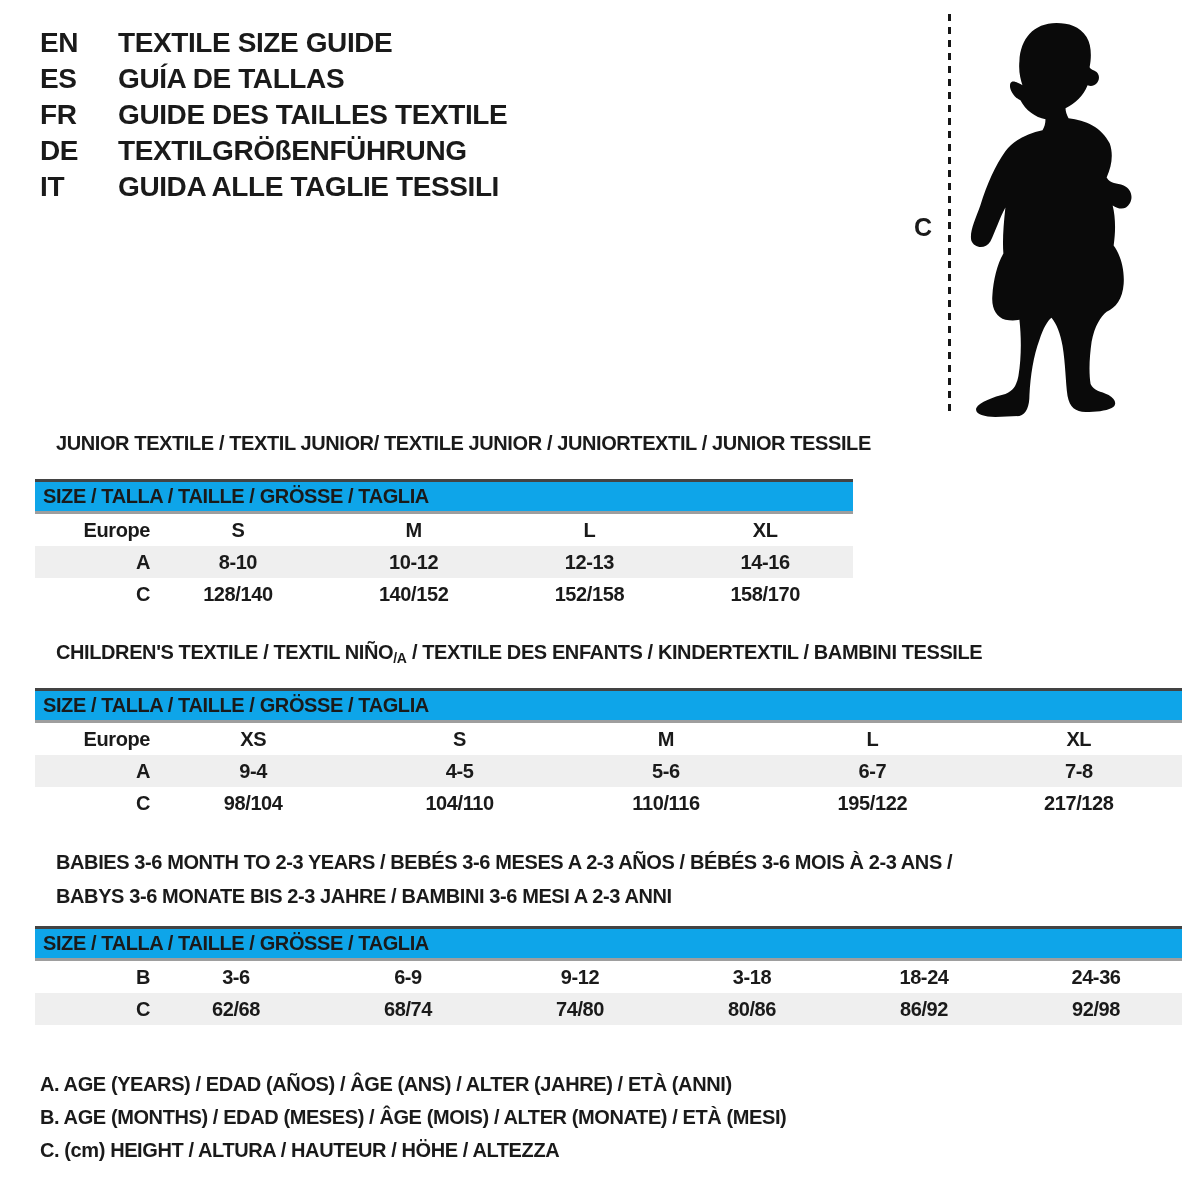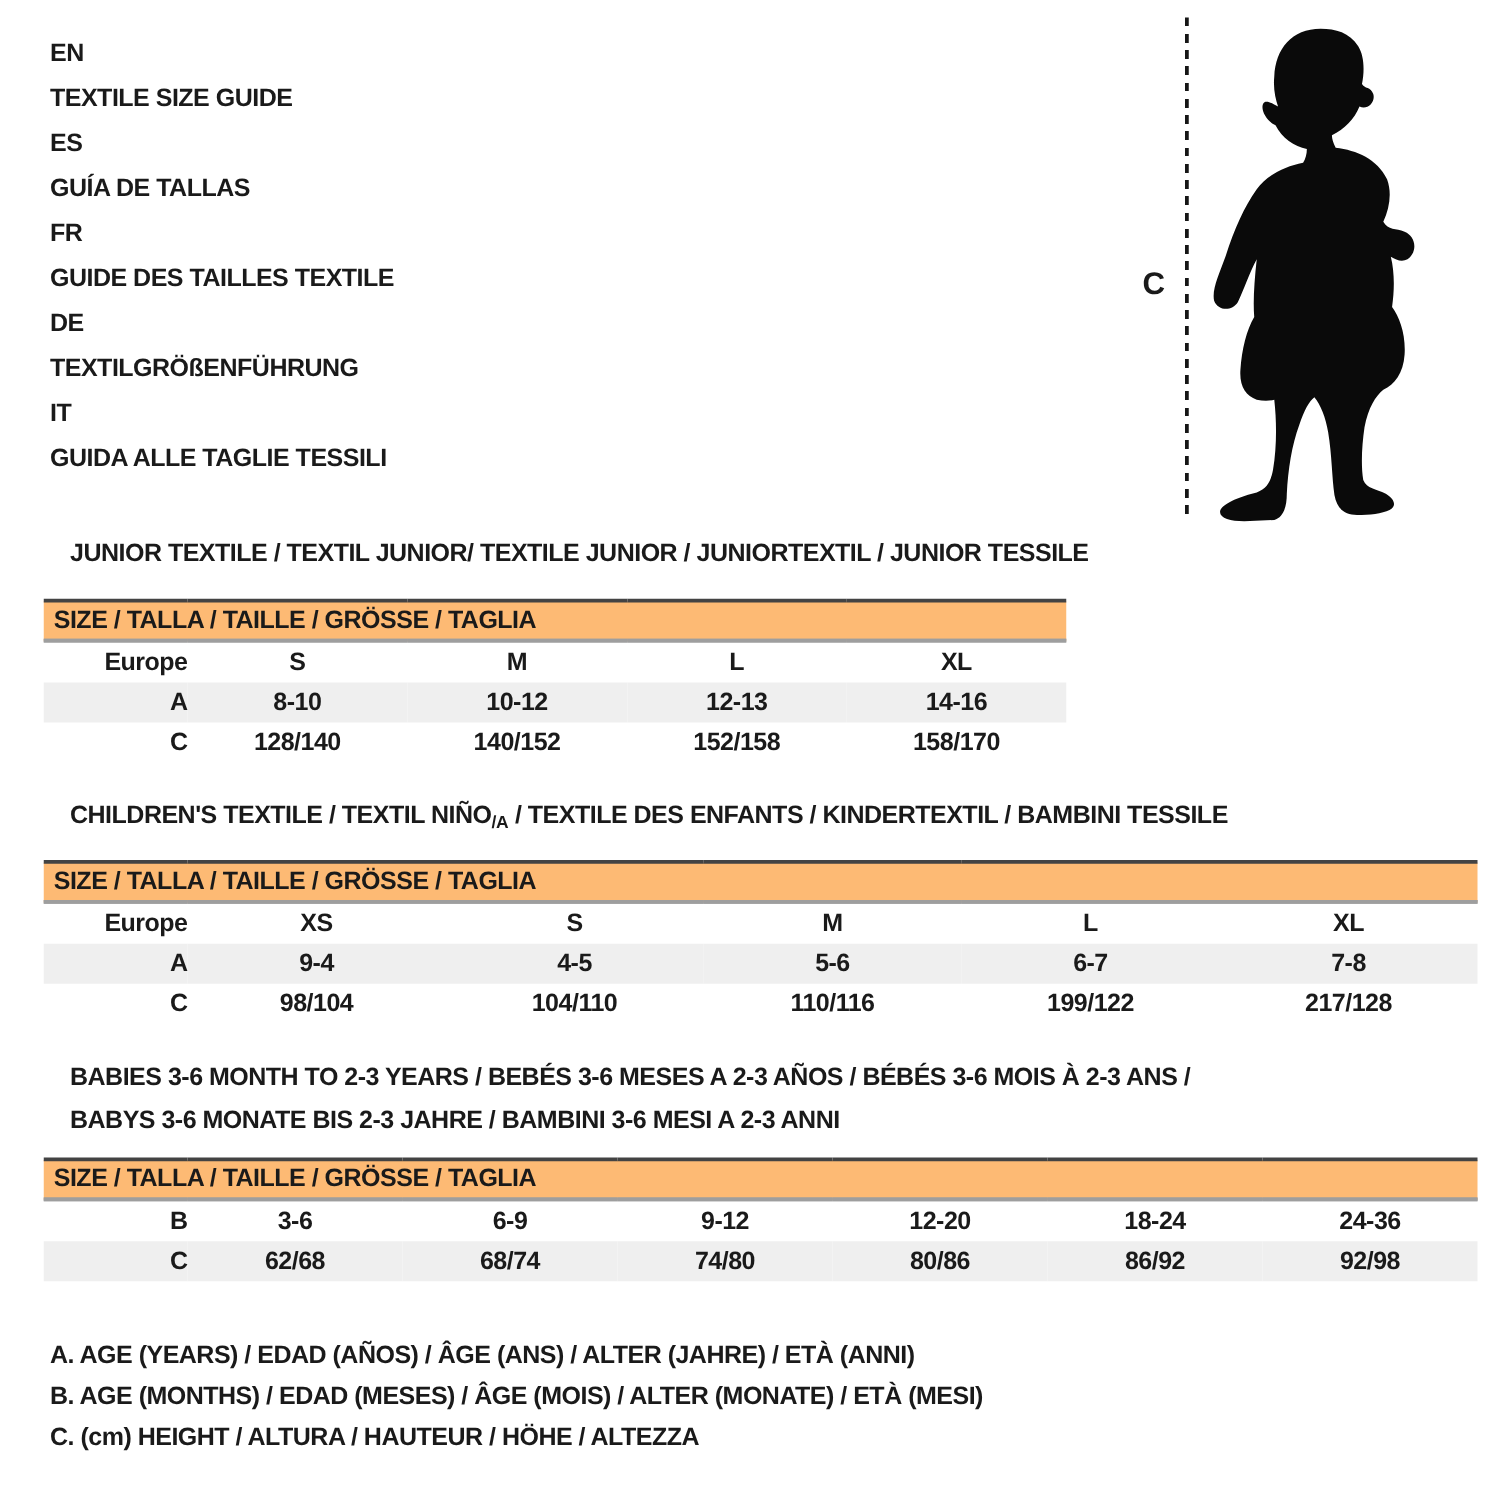--- a/index.html
+++ b/index.html
@@ -19,24 +19,23 @@
 
   
   .lang-list {
     position: absolute;
     left: 40px;
     top: 25px;
   }
   .lang-row {
     display: flex;
     line-height: 36px;
-    font-size: 20px;
-    font-weight: 700;
-    letter-spacing: -0.4px;
-    flex-direction: column;
+    font-size: 28px;
+    font-weight: 700;
+    letter-spacing: -0.4px;
   }
   .lang-code { width: 78px; }
 
   
   .height-line {
     position: absolute;
     left: 948px;
     top: 14px;
     width: 3px;
     height: 402px;
@@ -76,21 +75,21 @@
   
   .size-table {
     position: absolute;
     left: 35px;
     border-collapse: collapse;
     table-layout: fixed;
   }
   .w818  { width: 818px; }
   .w1147 { width: 1147px; }
   .size-table th.size-bar {
-    background: #fdba74;
+    background: #0ea5e9;
     border-top: 3px solid #434343;
     border-bottom: 3px solid #9e9e9e;
     height: 25px;
     font-size: 20px;
     font-weight: 700;
     letter-spacing: -0.4px;
     text-align: left;
     padding: 2px 16px 2px 8px;
   }
   .size-table td {
@@ -270,21 +269,21 @@
         <td>4-5</td>
         <td>5-6</td>
         <td>6-7</td>
         <td>7-8</td>
       </tr>
       <tr>
         <td class="lbl">C</td>
         <td>98/104</td>
         <td>104/110</td>
         <td>110/116</td>
-        <td>199/122</td>
+        <td>195/122</td>
         <td>217/128</td>
       </tr>
     </tbody>
   </table>
 
   <div class="sec-title two-line" style="top:845px;">
     <div>BABIES 3-6 MONTH TO 2-3 YEARS / BEBÉS 3-6 MESES A 2-3 AÑOS / BÉBÉS 3-6 MOIS À 2-3 ANS /</div>
     <div>BABYS 3-6 MONATE BIS 2-3 JAHRE / BAMBINI 3-6 MESI A 2-3 ANNI</div>
   </div>
   <table class="size-table w1147" style="top:926px;">
@@ -301,21 +300,21 @@
       <tr>
         <th class="size-bar" colspan="7">SIZE / TALLA / TAILLE / GRÖSSE / TAGLIA</th>
       </tr>
     </thead>
     <tbody>
       <tr>
         <td class="lbl">B</td>
         <td>3-6</td>
         <td>6-9</td>
         <td>9-12</td>
-        <td>12-20</td>
+        <td>3-18</td>
         <td>18-24</td>
         <td>24-36</td>
       </tr>
       <tr class="alt">
         <td class="lbl">C</td>
         <td>62/68</td>
         <td>68/74</td>
         <td>74/80</td>
         <td>80/86</td>
         <td>86/92</td>

